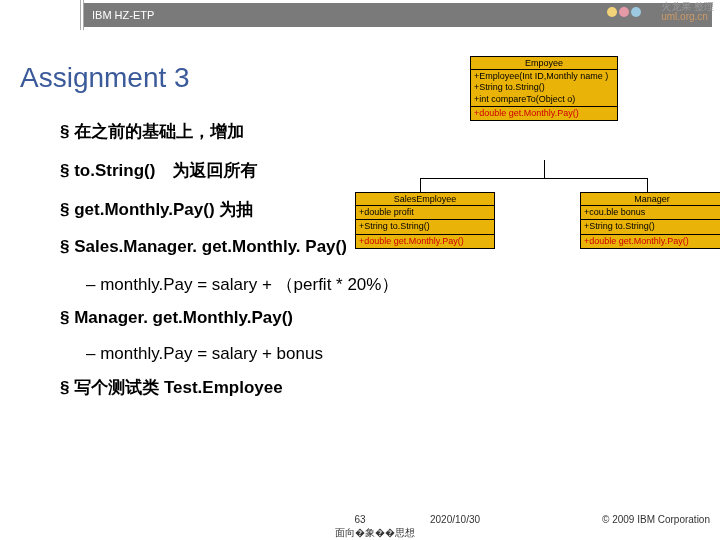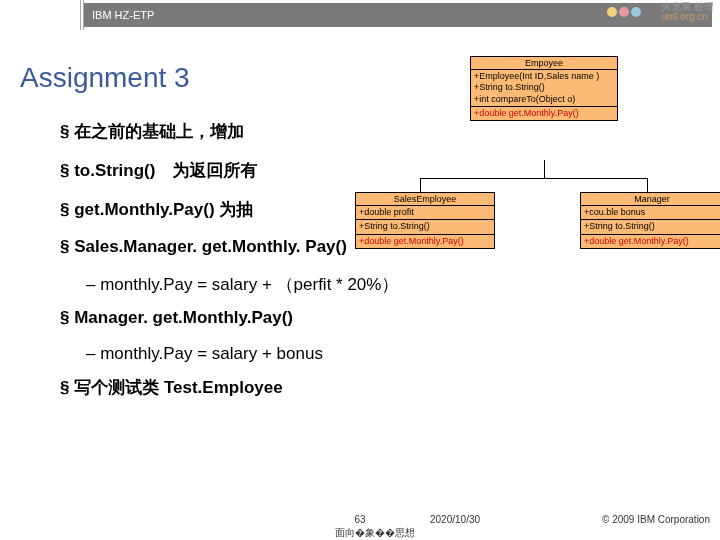--- a/index.html
+++ b/index.html
@@ -34,21 +34,21 @@
     font-size: 17px; color: #000;
   }
   .bullet { margin-bottom: 16px; font-weight: bold; }
   .bullet::before { content: "§ "; font-weight: bold; }
   .sub { margin-left: 26px; margin-bottom: 12px; font-size: 17px; }
   .sub::before { content: "– "; }
   .uml {
     position: absolute; left: 300px; top: 56px; width: 400px; height: 215px;
     background: #fff;
   }
-  .ubox { position:absolute; border:1px solid #000; background:#fdba74; font-size:9px; }
+  .ubox { position:absolute; border:1px solid #000; background:#eab308; font-size:9px; }
   .ubox .name { text-align:center; border-bottom:1px solid #000; padding:1px 2px; }
   .ubox .sec { border-bottom:1px solid #000; padding:1px 3px; line-height:1.25; }
   .ubox .sec:last-child { border-bottom:none; }
   .red { color:#c00; }
   .line { position:absolute; background:#000; }
   .footer {
     position:absolute; left:0; right:0; bottom:0; height:26px;
     display:flex; align-items:center; font-size:10px; color:#333;flex-direction:column;
   }
   .page-num { width:55px; text-align:center; }
@@ -75,21 +75,21 @@
     <span class="l1">火龙果  整理</span>
     <span class="l2">uml.org.cn</span>
   </div>
 </div>
 
 <h1 class="title">Assignment 3</h1>
 
 <div class="uml">
   <div class="ubox" style="left:170px; top:0; width:148px;">
     <div class="name">Empoyee</div>
-    <div class="sec" style="white-space:pre">+Employee(Int ID,Sales name )
+    <div class="sec" style="white-space:pre">+Employee(Int ID,Monthly name )
 +String to.String()
 +int compareTo(Object o)</div>
     <div class="sec red">+double get.Monthly.Pay()</div>
   </div>
   <div class="line" style="left:244px; top:104px; width:1px; height:18px;"></div>
   <div class="line" style="left:120px; top:122px; width:228px; height:1px;"></div>
   <div class="line" style="left:120px; top:122px; width:1px; height:14px;"></div>
   <div class="line" style="left:347px; top:122px; width:1px; height:14px;"></div>
 
   <div class="ubox" style="left:55px; top:136px; width:140px;">

